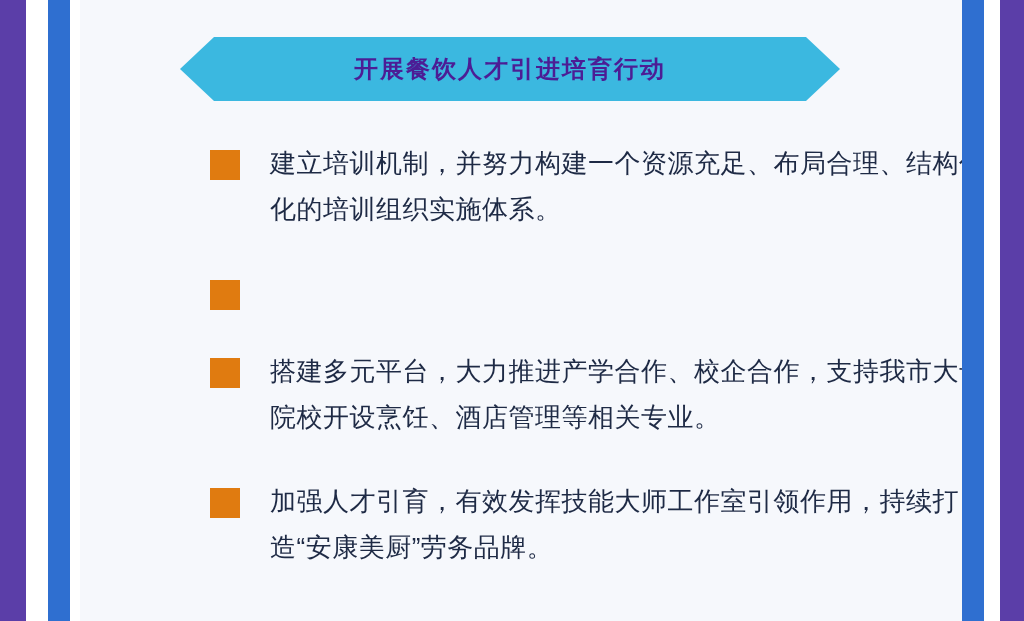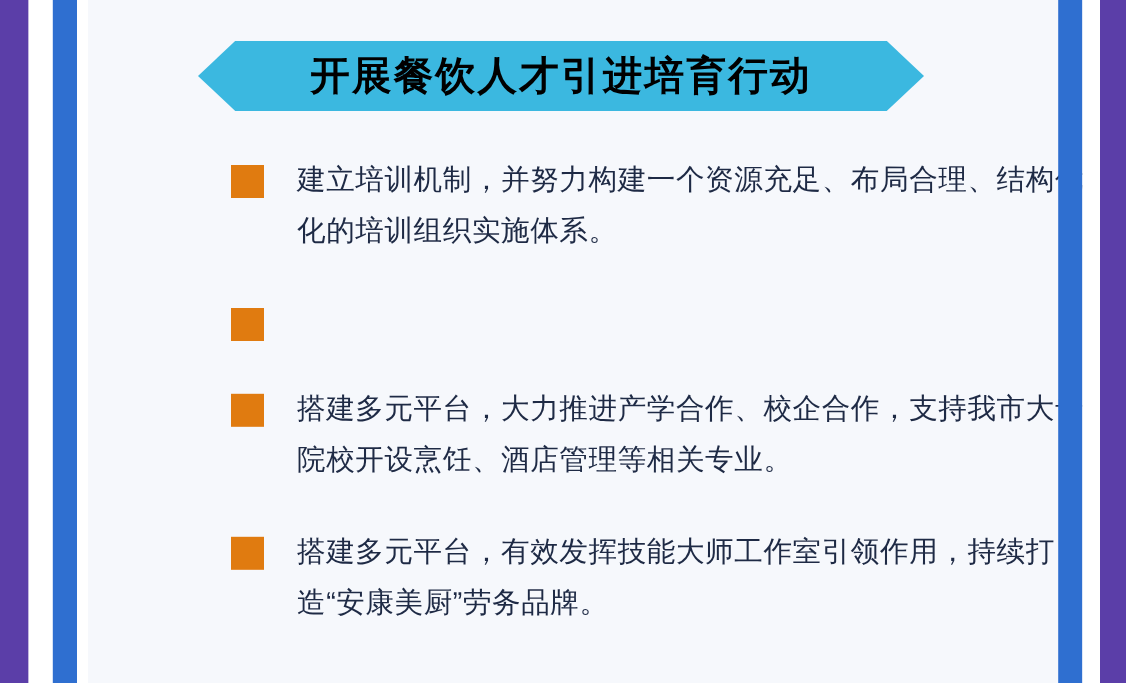--- a/index.html
+++ b/index.html
@@ -107,22 +107,22 @@
     width: 660px;
     height: 64px;
     background: #3bb8e0;
     -webkit-clip-path: polygon(34px 0, 626px 0, 660px 32px, 626px 64px, 34px 64px, 0 32px);
     clip-path: polygon(34px 0, 626px 0, 660px 32px, 626px 64px, 34px 64px, 0 32px);
     display: flex;
     align-items: center;
     justify-content: center;
   }
   .ribbon-title {
-    color: #000000;
-    font-size: 36px;
+    color: #4c1d95;
+    font-size: 24px;
     font-weight: bold;
     letter-spacing: 2px;
     white-space: nowrap;
     line-height: 64px;
   }
 
   
   .bullets {
     position: absolute;
     left: 130px;
@@ -183,21 +183,21 @@
         <span class="bullet-square"></span>
       </div>
 
       <div class="bullet-row">
         <span class="bullet-square"></span>
         <span class="bullet-text">搭建多元平台，大力推进产学合作、校企合作，支持我市大专院校开设烹饪、酒店管理等相关专业。</span>
       </div>
 
       <div class="bullet-row">
         <span class="bullet-square"></span>
-        <span class="bullet-text">搭建多元平台，有效发挥技能大师工作室引领作用，持续打造“安康美厨”劳务品牌。</span>
+        <span class="bullet-text">加强人才引育，有效发挥技能大师工作室引领作用，持续打造“安康美厨”劳务品牌。</span>
       </div>
 
     </div>
   </div>
 
   <div class="right-blue"></div>
   <div class="right-white"></div>
   <div class="right-purple"></div>
 
 </div>

